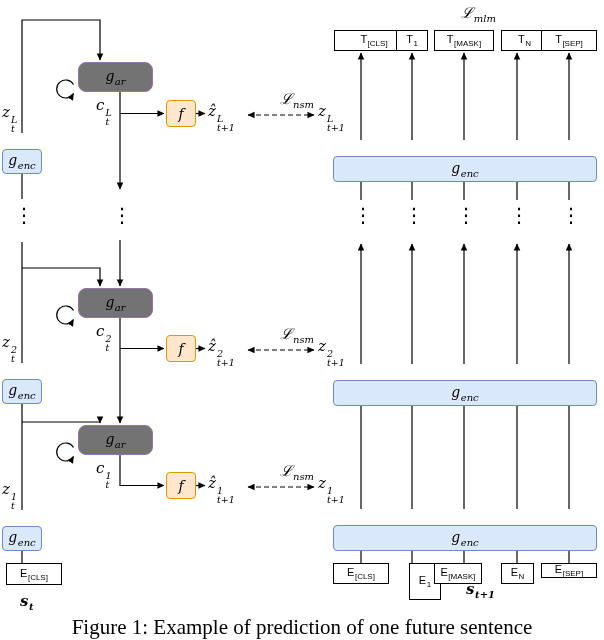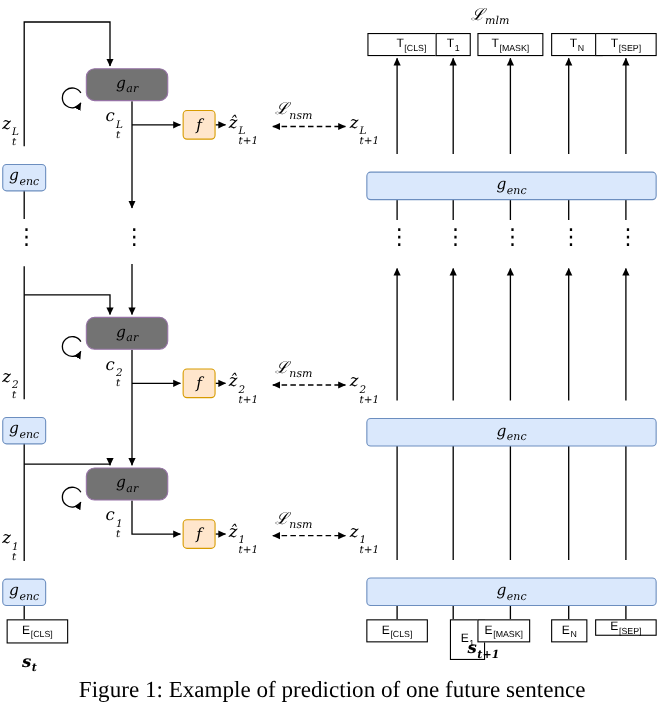--- a/index.html
+++ b/index.html
@@ -21,21 +21,21 @@
   .tk  { background:#ffffff; border:1px solid #000000;
          font-family:"Liberation Sans", sans-serif; font-size:11px; font-style:normal; }
 
   
   .lbl { position:absolute; font-style:italic; font-size:15px; white-space:nowrap; }
   .stack { display:inline-flex; flex-direction:column; align-items:flex-start;
            font-size:9.5px; line-height:9px; vertical-align:-6px; margin-left:1px;
            font-style:italic; }
   .sb  { font-size:10px; vertical-align:-4px; margin-left:0.5px; }
   .tsb { font-size:8px; vertical-align:-3px; margin-left:0.5px; }
-  .ctr { text-align:left; }
+  .ctr { text-align:right; }
   .bold { font-weight:bold; }
   .dots { position:absolute; width:16px; text-align:center; font-size:20px;
           line-height:26px; font-family:"DejaVu Sans", sans-serif; font-style:normal; }
 
   .caption { position:absolute; left:0; top:612px; width:604px; text-align:center;
              font-family:"Liberation Serif", serif; font-size:21px; line-height:30px;
              font-style:normal; }
 </style>
 </head>
 <body>

